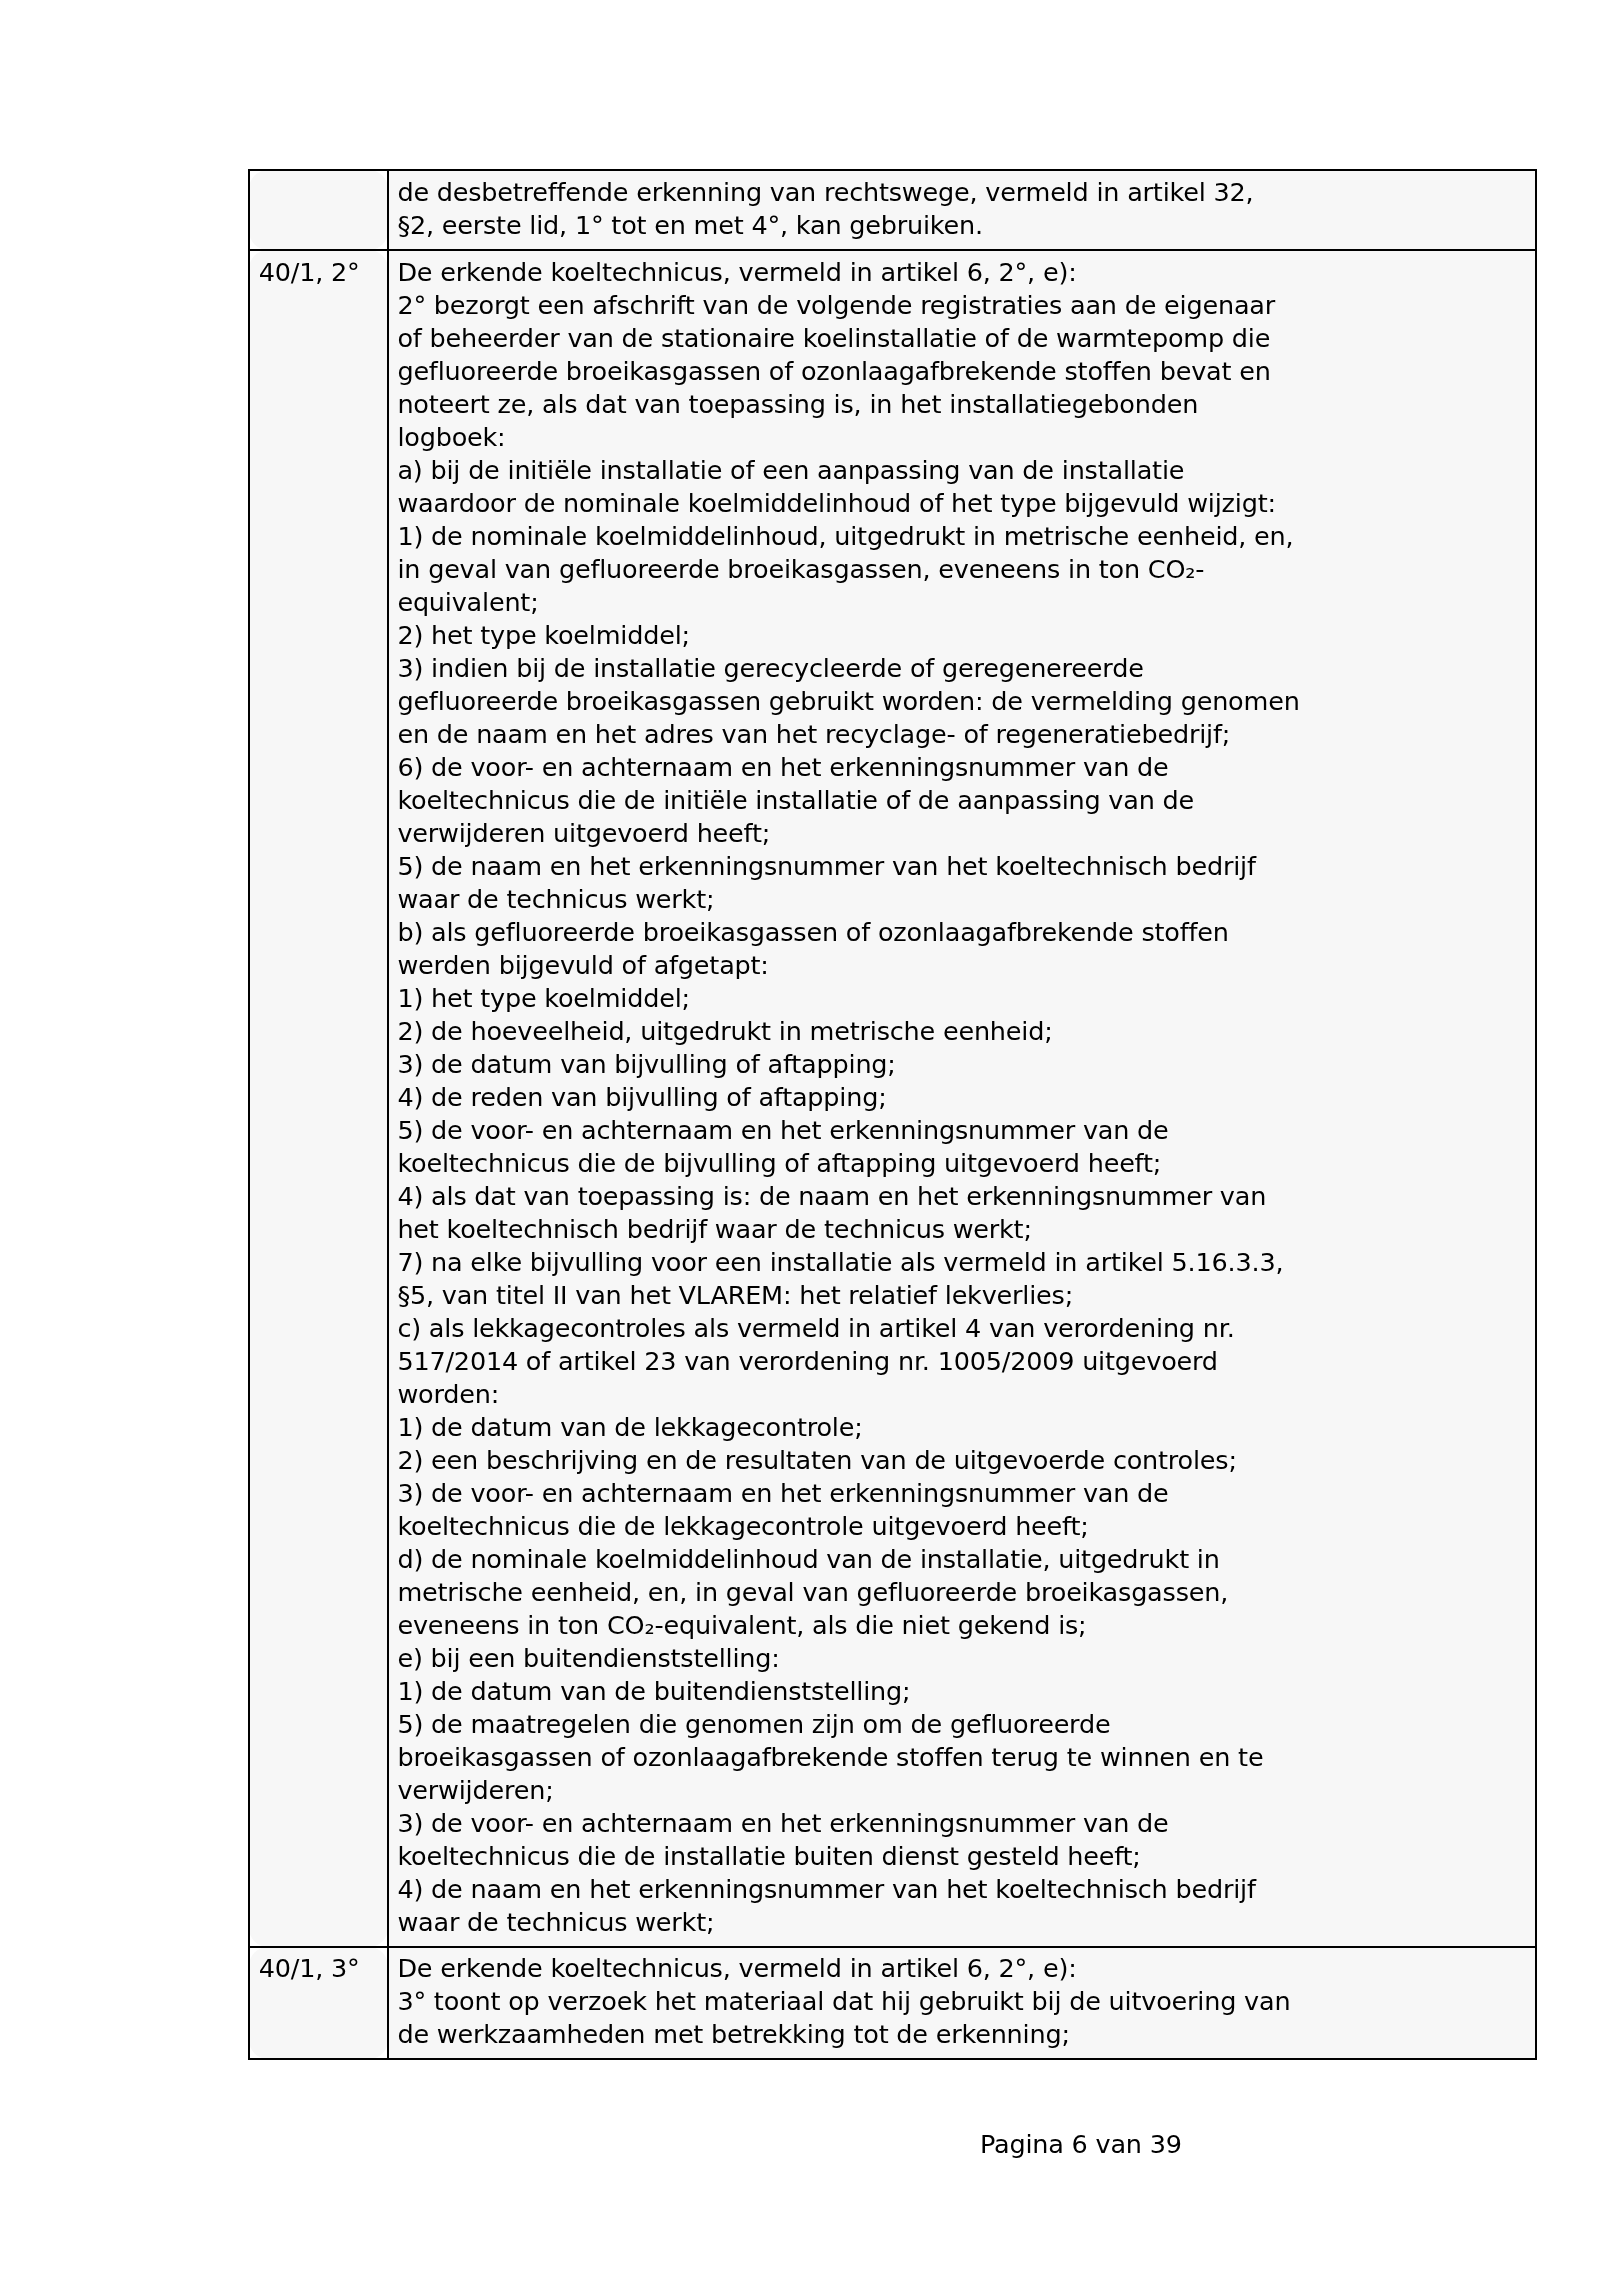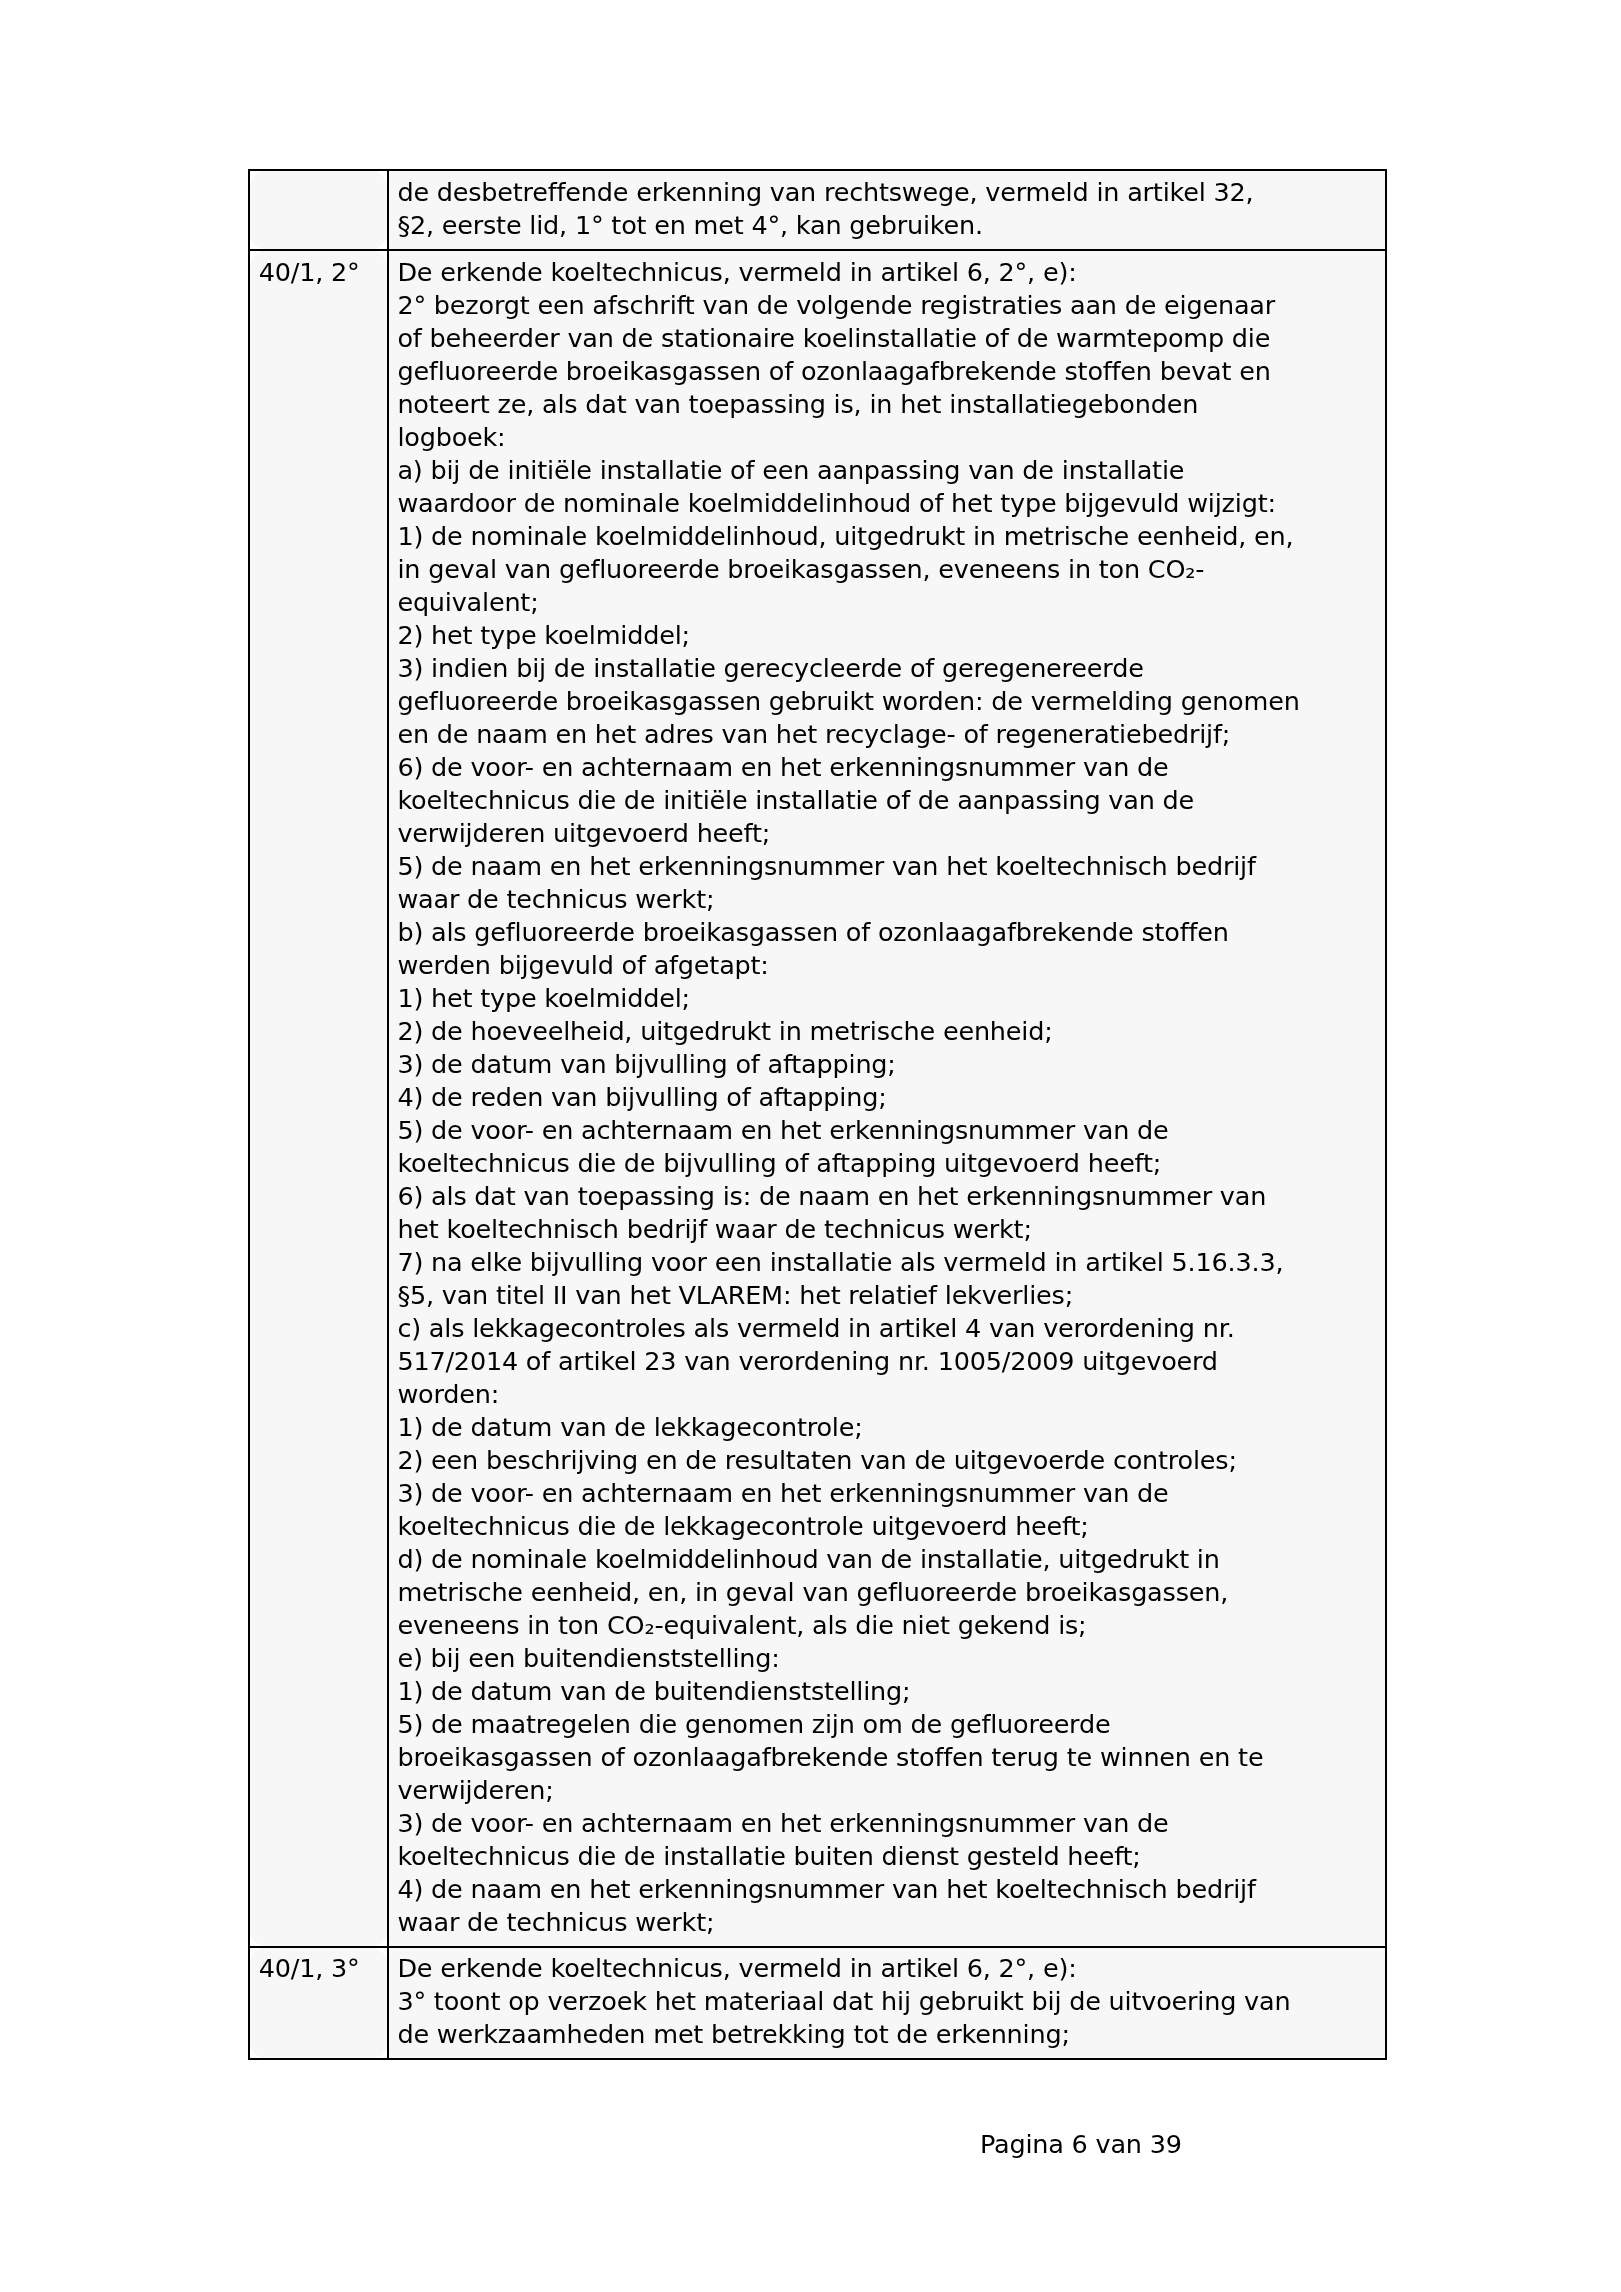--- a/index.html
+++ b/index.html
@@ -13,21 +13,21 @@
     position: relative;
     width: 1621px;
     height: 2293px;
     background: #ffffff;
     overflow: hidden;
   }
   table.doc-table {
     position: absolute;
     left: 248px;
     top: 169px;
-    width: 1139px;
+    width: 1289px;
     border-collapse: collapse;
     border: 2.9px solid #000000;
     table-layout: fixed;
   }
   table.doc-table td {
     border: 2px solid #000000;
     vertical-align: top;
     background: #f7f7f7;
     padding: 4.9px 7.8px 6.9px 8.8px;
     font-size: 25.5px;
@@ -94,21 +94,21 @@
             <div class="line">5) de naam en het erkenningsnummer van het koeltechnisch bedrijf</div>
             <div class="line">waar de technicus werkt;</div>
             <div class="line">b) als gefluoreerde broeikasgassen of ozonlaagafbrekende stoffen</div>
             <div class="line">werden bijgevuld of afgetapt:</div>
             <div class="line">1) het type koelmiddel;</div>
             <div class="line">2) de hoeveelheid, uitgedrukt in metrische eenheid;</div>
             <div class="line">3) de datum van bijvulling of aftapping;</div>
             <div class="line">4) de reden van bijvulling of aftapping;</div>
             <div class="line">5) de voor- en achternaam en het erkenningsnummer van de</div>
             <div class="line">koeltechnicus die de bijvulling of aftapping uitgevoerd heeft;</div>
-            <div class="line">6) als dat van toepassing is: de naam en het erkenningsnummer van</div>
+            <div class="line">4) als dat van toepassing is: de naam en het erkenningsnummer van</div>
             <div class="line">het koeltechnisch bedrijf waar de technicus werkt;</div>
             <div class="line">7) na elke bijvulling voor een installatie als vermeld in artikel 5.16.3.3,</div>
             <div class="line">§5, van titel II van het VLAREM: het relatief lekverlies;</div>
             <div class="line">c) als lekkagecontroles als vermeld in artikel 4 van verordening nr.</div>
             <div class="line">517/2014 of artikel 23 van verordening nr. 1005/2009 uitgevoerd</div>
             <div class="line">worden:</div>
             <div class="line">1) de datum van de lekkagecontrole;</div>
             <div class="line">2) een beschrijving en de resultaten van de uitgevoerde controles;</div>
             <div class="line">3) de voor- en achternaam en het erkenningsnummer van de</div>
             <div class="line">koeltechnicus die de lekkagecontrole uitgevoerd heeft;</div>

